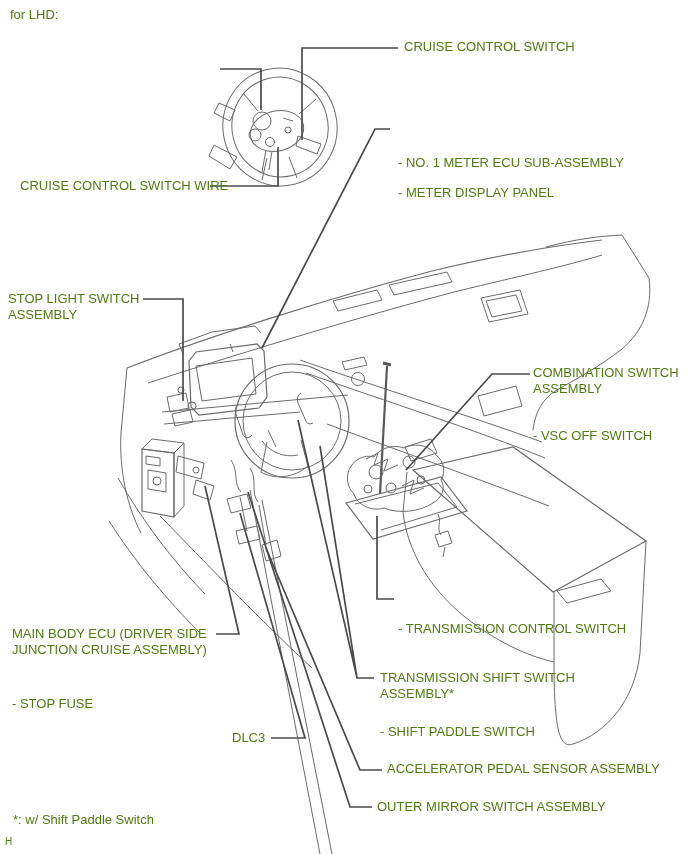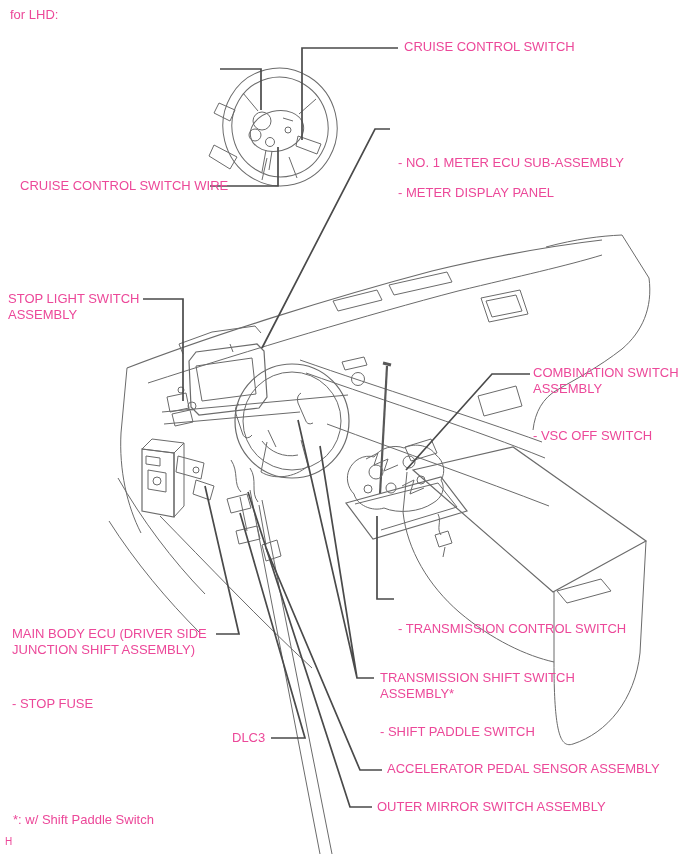--- a/index.html
+++ b/index.html
@@ -3,21 +3,21 @@
 <meta charset="utf-8">
 <style>
   html,body{margin:0;padding:0;background:#ffffff;}
   #page{
     position:relative;width:690px;height:854px;background:#ffffff;overflow:hidden;
     font-family:"Liberation Sans",sans-serif;
   }
   #art{position:absolute;left:0;top:0;z-index:1;}
   .lbl{
     position:absolute;z-index:2;white-space:nowrap;
-    font-size:13px;line-height:1.15;color:#ec4899;letter-spacing:0px;
+    font-size:13px;line-height:1.15;color:#4d7c0f;letter-spacing:0px;
   }
   .lbl.small{font-size:10px;}
   .lbl.mixed{font-size:13px;}
 </style>
 </head>
 <body>
 
 <div id="page">
 
   <svg id="art" width="690" height="854" viewBox="0 0 690 854">
@@ -143,21 +143,21 @@
   <div class="lbl" style="left:20px;top:179px">CRUISE CONTROL SWITCH WIRE</div>
   <div class="lbl" style="left:398px;top:156px">- NO. 1 METER ECU SUB-ASSEMBLY</div>
   <div class="lbl" style="left:398px;top:186px">- METER DISPLAY PANEL</div>
   <div class="lbl" style="left:8px;top:292px">STOP LIGHT SWITCH</div>
   <div class="lbl" style="left:8px;top:308px">ASSEMBLY</div>
   <div class="lbl" style="left:533px;top:366px">COMBINATION SWITCH</div>
   <div class="lbl" style="left:533px;top:382px">ASSEMBLY</div>
   <div class="lbl" style="left:533px;top:429px">- VSC OFF SWITCH</div>
   <div class="lbl" style="left:398px;top:622px">- TRANSMISSION CONTROL SWITCH</div>
   <div class="lbl" style="left:12px;top:627px">MAIN BODY ECU (DRIVER SIDE</div>
-  <div class="lbl" style="left:12px;top:643px">JUNCTION SHIFT ASSEMBLY)</div>
+  <div class="lbl" style="left:12px;top:643px">JUNCTION CRUISE ASSEMBLY)</div>
   <div class="lbl" style="left:12px;top:697px">- STOP FUSE</div>
   <div class="lbl" style="left:232px;top:731px">DLC3</div>
   <div class="lbl" style="left:380px;top:671px">TRANSMISSION SHIFT SWITCH</div>
   <div class="lbl" style="left:380px;top:687px">ASSEMBLY*</div>
   <div class="lbl" style="left:380px;top:725px">- SHIFT PADDLE SWITCH</div>
   <div class="lbl" style="left:387px;top:762px">ACCELERATOR PEDAL SENSOR ASSEMBLY</div>
   <div class="lbl" style="left:377px;top:800px">OUTER MIRROR SWITCH ASSEMBLY</div>
   <div class="lbl mixed" style="left:13px;top:813px">*: w/ Shift Paddle Switch</div>
   <div class="lbl small" style="left:5px;top:836px">H</div>
 

